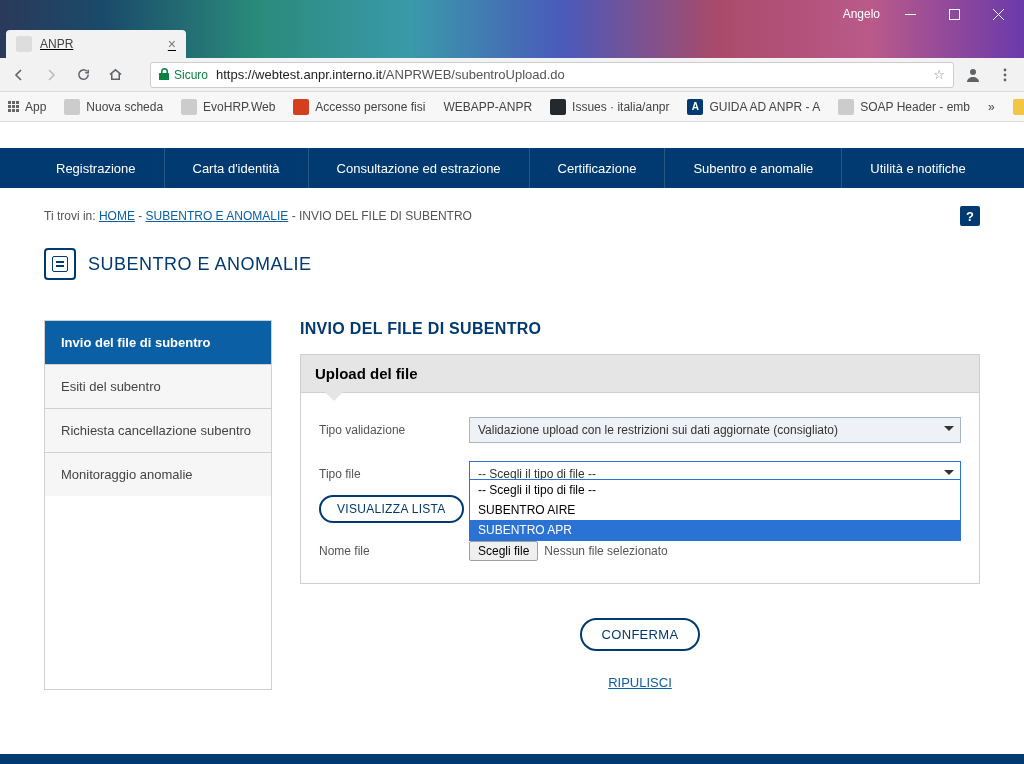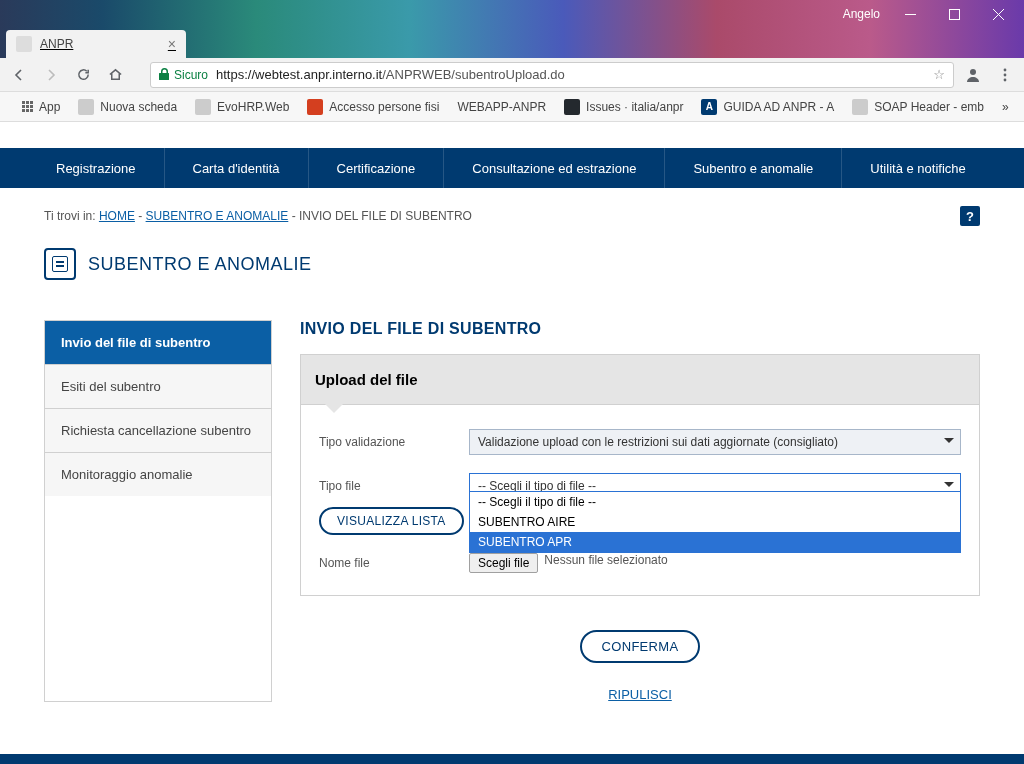--- a/index.html
+++ b/index.html
@@ -20,21 +20,21 @@
     
     .browser-toolbar { background:#f2f2f2; height:34px; display:flex; align-items:center; padding:0 6px; gap:6px; border-bottom:1px solid #ddd; }
     .nav-btn { width:26px; height:26px; display:flex; align-items:center; justify-content:center; color:#5f6368; }
     .addr { flex:1; display:flex; align-items:center; background:#fff; border:1px solid #ccc; border-radius:3px; height:26px; padding:0 8px; font-size:13px; color:#333;margin-left:16px; }
     .addr .secure { color:#0b8043; font-size:12px; margin-right:8px; display:flex; align-items:center; gap:4px; }
     .addr .path { color:#555; }
     .addr .star { margin-left:auto; color:#888; }
     .tool-icon { width:26px; height:26px; display:flex; align-items:center; justify-content:center; color:#5f6368; }
 
     
-    .bookmarks { background:#f7f7f7; height:30px; display:flex; align-items:center; padding:0 14px; gap:2px; font-size:12px; color:#444; border-bottom:1px solid #ddd; overflow:hidden;}
+    .bookmarks { background:#f7f7f7; height:30px; display:flex; align-items:center; padding:0 0; gap:2px; font-size:12px; color:#444; border-bottom:1px solid #ddd; overflow:hidden;}
     .bm { display:flex; align-items:center; gap:6px; padding:0 8px; height:24px; border-radius:3px; white-space:nowrap; }
     .bm .fico { width:16px; height:16px; background:#ccc; border-radius:2px; }
     .bm.gh .fico{background:#24292e;} .bm.ff .fico{background:#d43f1f;} .bm.a .fico{background:#003a70;color:#fff;display:flex;align-items:center;justify-content:center;font-size:10px;font-weight:bold;} .bm.folder .fico{background:#f4c542;}
 
     
     .page { background:#fff; height:642px; overflow:auto; position:relative; }
     .top-gap { height:26px; border-bottom:0; }
     .main-nav { background:#003a70; height:40px; display:flex; align-items:center; }
     .main-nav .item { color:#fff; font-size:13px; padding:0 28px; height:40px; display:flex; align-items:center; cursor:pointer; }
     .main-nav .item + .item { border-left:1px solid rgba(255,255,255,0.15); }
@@ -55,37 +55,37 @@
 
     .two-col { display:flex; gap:28px; margin-top:40px; }
     .sidemenu { width:228px; border:1px solid #d0d0d0; }
     .sidemenu .sm { padding:14px 16px; font-size:13px; border-top:1px solid #d0d0d0; background:#f6f6f6; color:#444; cursor:pointer;}
     .sidemenu .sm:first-child{border-top:none;}
     .sidemenu .sm.active { background:#0b5fa5; color:#fff; font-weight:bold; }
 
     .main { flex:1; }
     .main h2 { color:#003a70; font-size:16px; font-weight:bold; margin-bottom:16px; letter-spacing:0.3px;}
     .panel { border:1px solid #d0d0d0; }
-    .panel-head { background:#e5e5e5; padding:16px 14px; font-size:15px; font-weight:bold; border-bottom:1px solid #d0d0d0; position:relative;}
+    .panel-head { background:#e5e5e5; padding:10px 14px; font-size:15px; font-weight:bold; border-bottom:1px solid #d0d0d0; position:relative;}
     .panel-head::after{content:"";position:absolute;bottom:-9px;left:24px;width:0;height:0;border-left:9px solid transparent;border-right:9px solid transparent;border-top:9px solid #e5e5e5;}
     .panel-body { padding:24px 18px 18px; position:relative;}
     .field { display:flex; align-items:center; margin-bottom:18px; font-size:12px; }
     .field label { width:150px; color:#555; }
     .field .control { flex:1; }
     .select { width:100%; border:1px solid #a7b6c9; background:#eef1f5; height:26px; padding:0 26px 0 8px; font-size:12px; color:#333; position:relative; display:flex; align-items:center;}
     .select .caret{ position:absolute; right:6px; top:8px; width:0;height:0;border-left:5px solid transparent;border-right:5px solid transparent;border-top:5px solid #333;}
     .select.open { border-color:#2a72d4; background:#fff;}
 
     .dropdown { position:absolute; left:168px; right:18px; top:86px; background:#fff; border:1px solid #2a72d4; z-index:5; font-size:12px;}
     .dropdown .opt { padding:3px 8px; cursor:pointer;}
     .dropdown .opt.sel { background:#2a72d4; color:#fff; }
 
     .btn-outline { border:2px solid #003a70; color:#003a70; background:#fff; border-radius:18px; padding:7px 20px; font-size:13px; font-weight:500; cursor:pointer; letter-spacing:0.3px;}
     .btn-outline.small{padding:5px 16px; font-size:12px;}
-    .file-ctrl { display:flex; gap:6px; }
+    .file-ctrl { display:flex; align-items:center; gap:6px; }
     .file-btn { border:1px solid #a0a0a0; background:#efefef; padding:2px 8px; font-size:12px; border-radius:2px;}
     .file-txt { font-size:12px; color:#555; }
 
     .actions { margin-top:34px; display:flex; align-items:center; gap:24px;flex-direction:column; }
     .link { color:#0b5fa5; text-decoration:underline; font-size:13px; cursor:pointer;}
 
     .note { margin-top:26px; font-size:13px; font-weight:bold; color:#333; line-height:1.45;}
 
     .footer-bar { height:10px; background:#003a70; position:absolute; bottom:0; left:0; right:0;}
   </style>
@@ -213,22 +213,22 @@
   <div class="bm folder">
       <span class="fico"></span>
     </div>
 </div>
 
 <div class="page">
   <div class="top-gap"></div>
   <div class="main-nav">
     <div class="item">Registrazione</div>
     <div class="item">Carta d'identità</div>
+    <div class="item">Consultazione ed estrazione</div>
     <div class="item">Certificazione</div>
-    <div class="item">Consultazione ed estrazione</div>
     <div class="item">Subentro e anomalie</div>
     <div class="item">Utilità e notifiche</div>
   </div>
 
   <div class="content">
     <div class="breadcrumb-row">
       <div class="breadcrumb">
         <span>Ti trovi in: </span>
         <a>HOME</a>
         <span> - </span>

